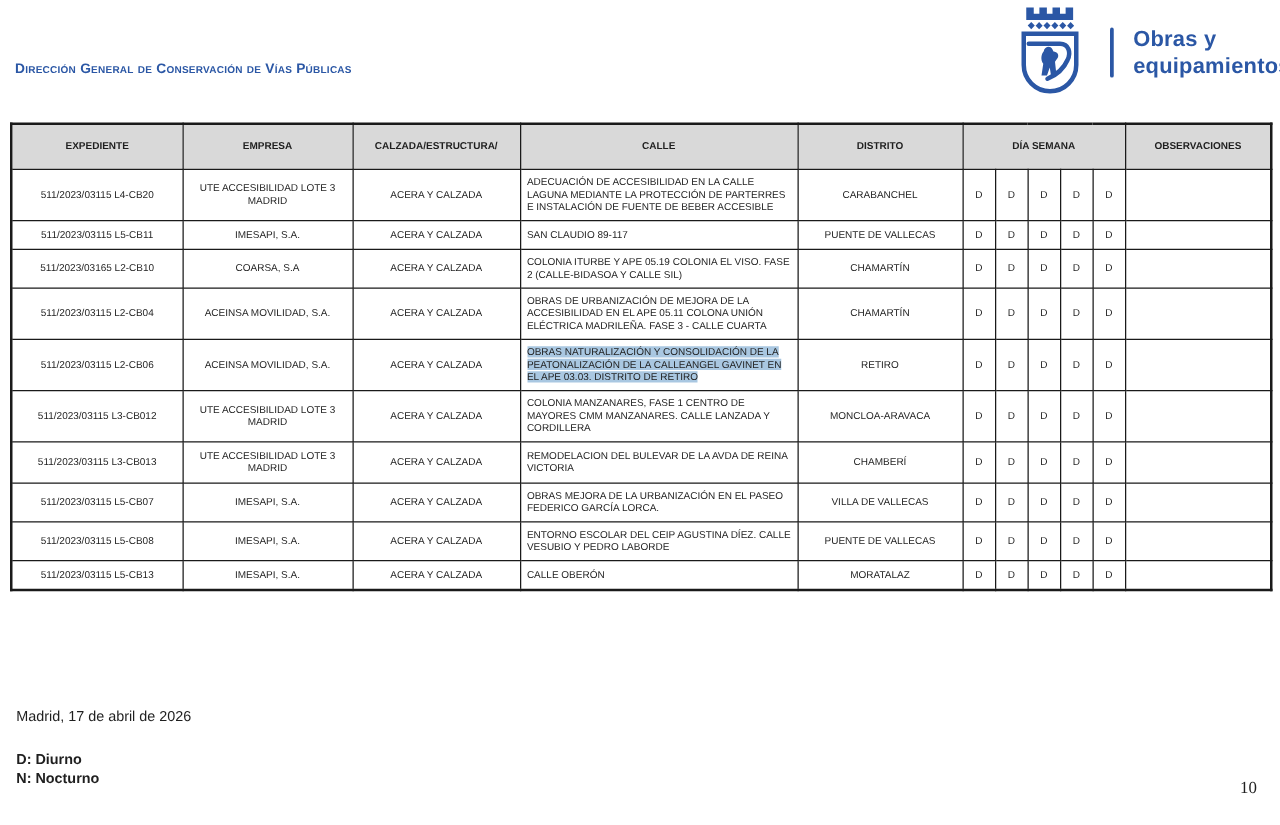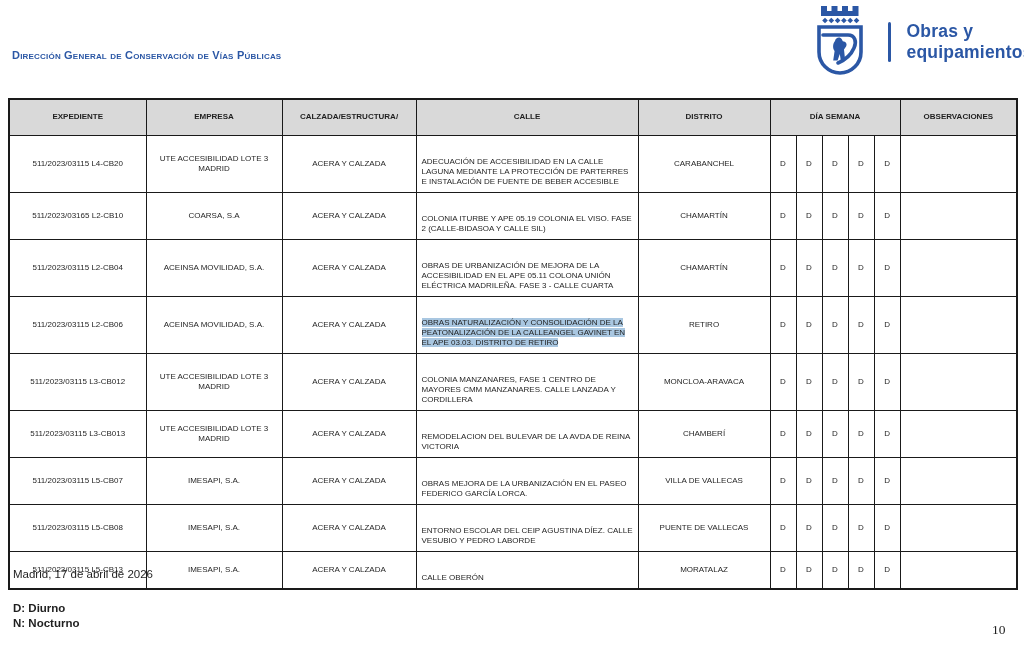--- a/index.html
+++ b/index.html
@@ -62,21 +62,21 @@
     text-align:center;
     height:36px;
     padding:2px 2px;
   }
   table.works td{
     text-align:center;
     padding:6px 4px;
   }
   table.works td.cell-calle{
     text-align:left;
-    padding:21px 4px 5px 5px;
+    padding:5px 4px 5px 5px;
   }
   .hl{background:var(--hl);}
   
   .date-line{position:absolute;left:13px;top:568px;font-size:11.5px;}
   .legend{position:absolute;left:13px;top:601px;font-size:11.5px;font-weight:bold;line-height:15px;}
   .page-number{
     position:absolute;left:992px;top:622px;
     font-family:"Liberation Serif", serif;
     font-size:13.5px;
   }
@@ -146,20 +146,33 @@
     <td class="cell-calle"><span>ADECUACIÓN DE ACCESIBILIDAD EN LA CALLE LAGUNA MEDIANTE LA PROTECCIÓN DE PARTERRES E INSTALACIÓN DE FUENTE DE BEBER ACCESIBLE</span></td>
     <td class="cell-distrito">CARABANCHEL</td>
     <td class="cell-dia">D</td>
     <td class="cell-dia">D</td>
     <td class="cell-dia">D</td>
     <td class="cell-dia">D</td>
     <td class="cell-dia">D</td>
     <td class="cell-observaciones"></td>
   </tr>
 
+  <tr>
+    <td class="cell-expediente">511/2023/03115 L5-CB11</td>
+    <td class="cell-empresa">IMESAPI, S.A.</td>
+    <td class="cell-calzada">ACERA Y CALZADA</td>
+    <td class="cell-calle"><span>SAN CLAUDIO 89-117</span></td>
+    <td class="cell-distrito">PUENTE DE VALLECAS</td>
+    <td class="cell-dia">D</td>
+    <td class="cell-dia">D</td>
+    <td class="cell-dia">D</td>
+    <td class="cell-dia">D</td>
+    <td class="cell-dia">D</td>
+    <td class="cell-observaciones"></td>
+  </tr>
 
   <tr>
     <td class="cell-expediente">511/2023/03165 L2-CB10</td>
     <td class="cell-empresa">COARSA, S.A</td>
     <td class="cell-calzada">ACERA Y CALZADA</td>
     <td class="cell-calle"><span>COLONIA ITURBE Y APE 05.19 COLONIA EL VISO. FASE 2 (CALLE-BIDASOA Y CALLE SIL)</span></td>
     <td class="cell-distrito">CHAMARTÍN</td>
     <td class="cell-dia">D</td>
     <td class="cell-dia">D</td>
     <td class="cell-dia">D</td>

